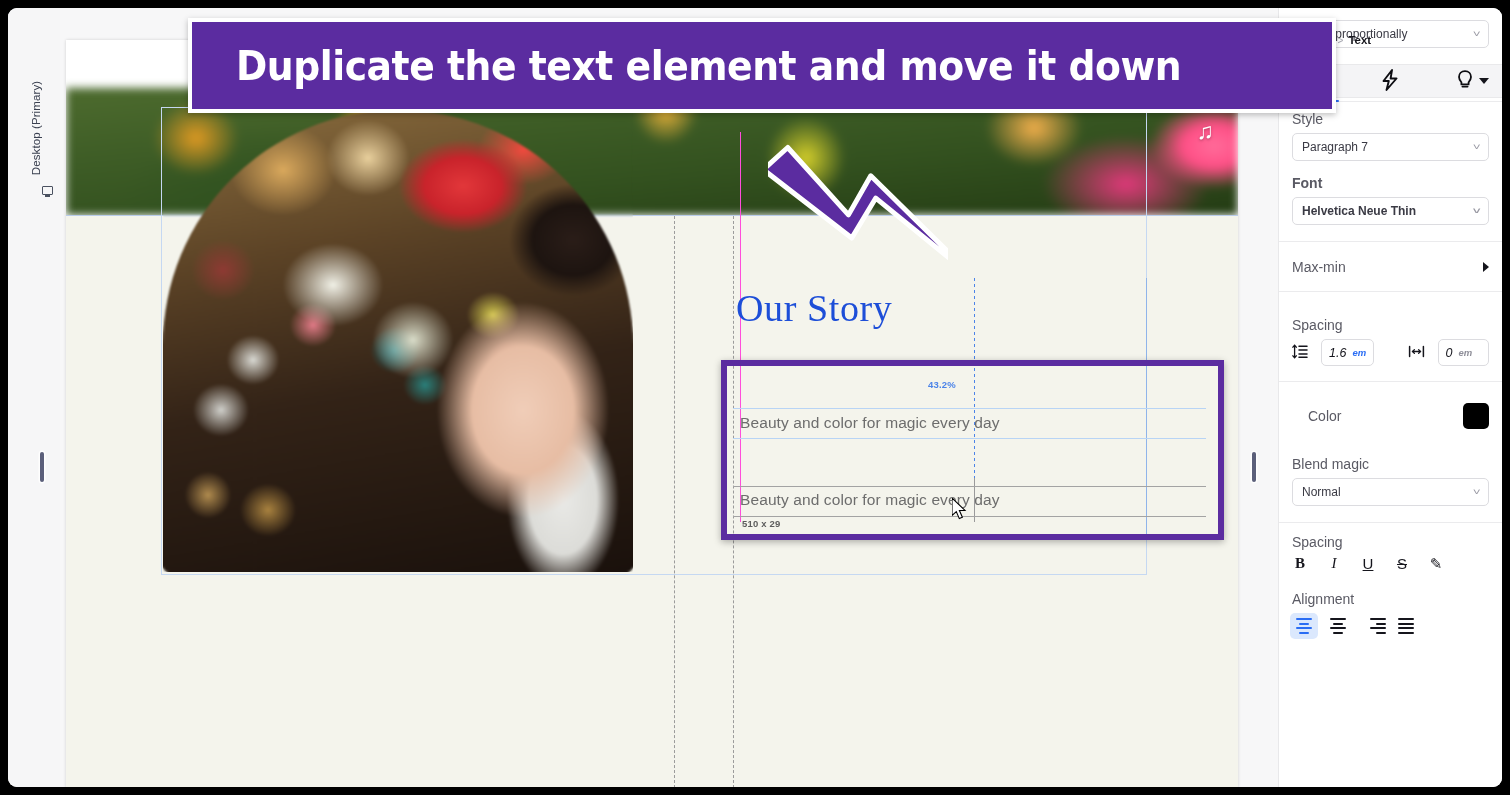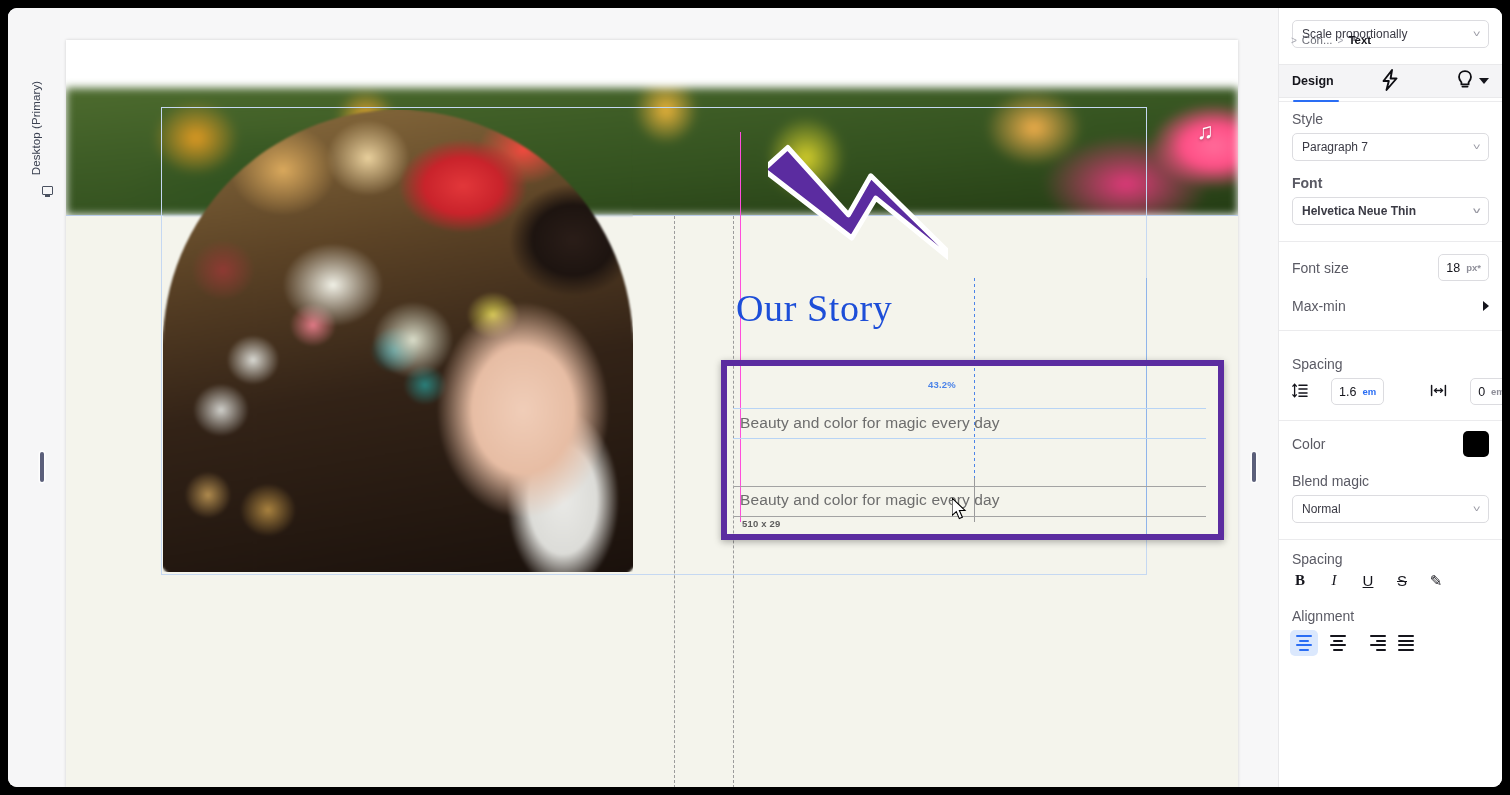--- a/index.html
+++ b/index.html
@@ -516,38 +516,31 @@
     <div class="panel-row" style="margin-top:14px;font-weight:bold;">
       <div class="field-label">Font</div>
       <div class="select-box">
         <span>Helvetica Neue Thin</span>
         <span class="chev">˅</span>
       </div>
     </div>
 
     <div class="divider" style="margin-top:16px;"></div>
 
-    <div class="panel-row row-between" style="margin-top:12px;">
-      <span class="field-label" style="margin:0;">Font size</span>
-      <div class="num-box">
-        <span class="num-val">18</span>
-        <span class="unit">px*</span>
-      </div>
-    </div>
 
     <div class="panel-row row-between" style="margin-top:17px;">
       <span class="field-label" style="margin:0;">Max-min</span>
       <span class="caret-right"></span>
     </div>
 
     <div class="divider" style="margin-top:16px;"></div>
 
     <div class="panel-row" style="margin-top:25px;">
       <div class="field-label">Spacing</div>
-      <div style="display:flex; align-items:center; gap:23px;">
+      <div style="display:flex; align-items:center; gap:13px;font-style:italic;">
         <span>
           <svg width="16" height="15" viewBox="0 0 16 15">
             <path d="M2.6 1.5 L2.6 13.5 M0.9 3.2 L2.6 1.2 L4.3 3.2 M0.9 11.8 L2.6 13.8 L4.3 11.8" stroke="#15151c" stroke-width="1.3" fill="none" stroke-linecap="round"></path>
             <path d="M7 2.2 L15 2.2 M7 6.1 L15 6.1 M7 10 L15 10 M7 13.2 L15 13.2" stroke="#15151c" stroke-width="1.5" stroke-linecap="round"></path>
           </svg>
         </span>
         <div class="num-box" style="width:54px;">
           <span class="num-val">1.6</span>
           <span class="unit blue">em</span>
         </div>
@@ -561,21 +554,21 @@
         <div class="num-box" style="width:54px;">
           <span class="num-val">0</span>
           <span class="unit">em</span>
         </div>
       </div>
     </div>
 
     <div class="divider" style="margin-top:15px;"></div>
 
     <div class="panel-row row-between" style="margin-top:10px;">
-      <span class="field-label" style="margin:0;">Color</span>
+      <span class="field-label" style="margin:16px;">Color</span>
       <div class="color-swatch"></div>
     </div>
 
     <div class="panel-row" style="margin-top:16px;">
       <div class="field-label">Blend magic</div>
       <div class="select-box">
         <span>Normal</span>
         <span class="chev">˅</span>
       </div>
     </div>
@@ -624,14 +617,17 @@
     </div>
 
   </div>
 
   <svg id="annotation-arrow" viewBox="0 0 180 235">
     <g>
       <path d="M12 4 L58 150 L96 126 L118 214 L150 206 L104 104 L64 128 Z" fill="#5b2ca0" stroke="#ffffff" stroke-width="5" stroke-linejoin="round" transform="rotate(152 90 117)"></path>
     </g>
   </svg>
 
+  <div id="annotation-banner">
+    <div id="annotation-text">Duplicate the text element and move it down</div>
+  </div>
 
 </div>
 
 </body></html>

